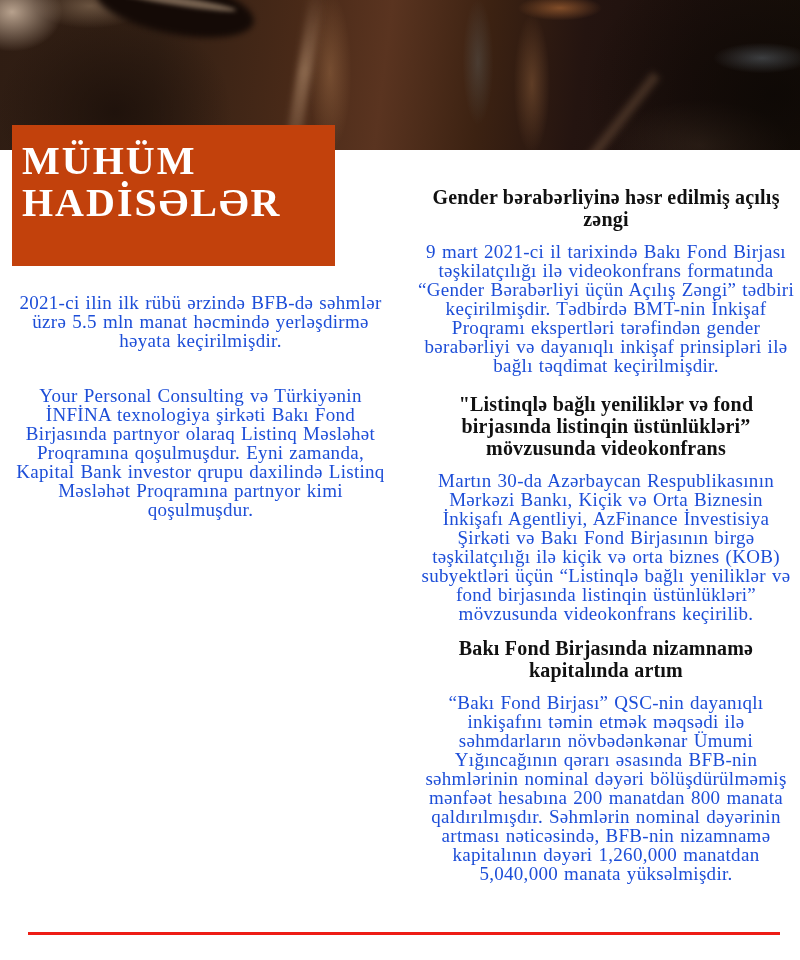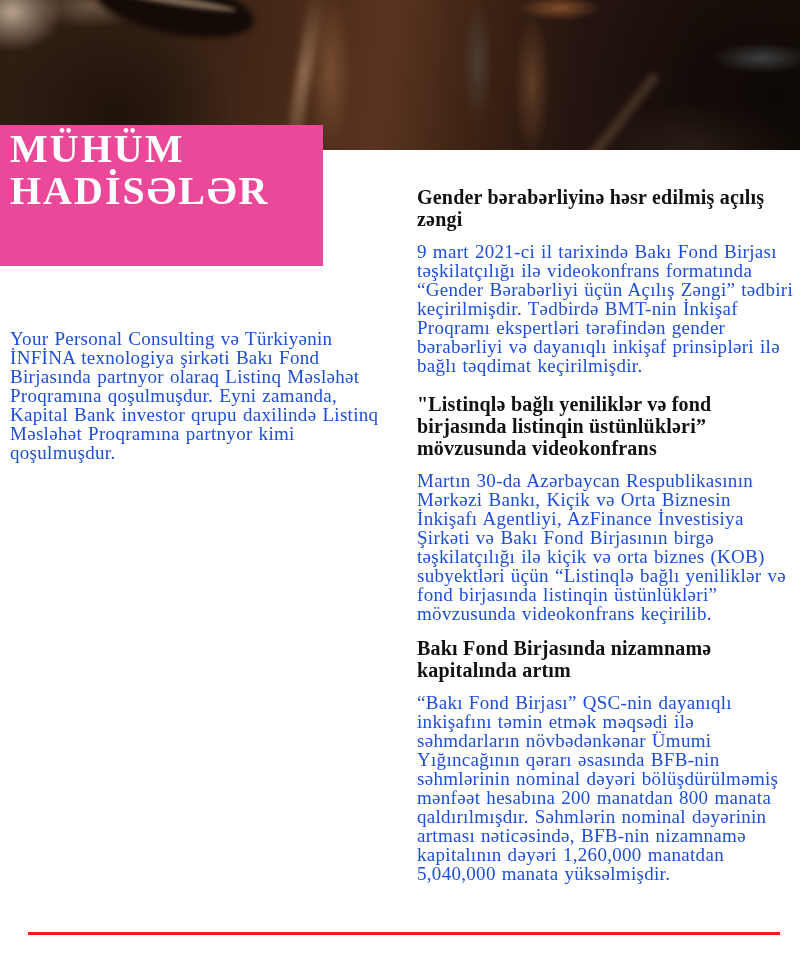--- a/index.html
+++ b/index.html
@@ -30,34 +30,34 @@
   .hero .horn-edge{left:112px;top:-4px;width:125px;height:9px;background:rgba(214,184,152,0.5);
     border-radius:50%;transform:rotate(9deg);filter:blur(2px);}
   .hero .streak-a{left:296px;top:-12px;width:14px;height:185px;
     background:linear-gradient(to bottom,rgba(240,200,160,0),rgba(240,200,160,0.38) 45%,rgba(240,200,160,0.04));
     transform:rotate(9deg);filter:blur(3px);}
   .hero .streak-b{left:608px;top:60px;width:10px;height:140px;background:rgba(160,120,85,0.30);
     transform:rotate(38deg);filter:blur(3px);}
 
   
   .title-box{
-    position:absolute;left:0;top:125px;width:323px;height:141px;
-    background:#ec4899;box-sizing:border-box;padding:3px 8px 0 10px;
+    position:absolute;left:12px;top:125px;width:323px;height:141px;
+    background:#c2410c;box-sizing:border-box;padding:15px 8px 0 10px;
   }
   .title-box h1{
     margin:0;color:#ffffff;font-weight:bold;
     font-size:40px;line-height:42px;letter-spacing:2px;
   }
 
   
   .col{position:absolute;box-sizing:border-box;}
   .col-left{left:10px;top:293px;width:381px;}
   .col-right{left:417px;top:186px;width:378px;}
 
-  .col section{margin:0 0 18px 0;}
+  .col section{margin:0 0 18px 0;text-align:center;}
   .col-left section:nth-of-type(1){margin-bottom:36px;}
   .col-left section:nth-of-type(2){margin-bottom:28px;}
   .col-right section:nth-of-type(1){margin-bottom:18px;}
   .col-right section:nth-of-type(2){margin-bottom:14px;}
   .col section:last-of-type{margin-bottom:0;}
 
   .col h2{
     margin:0 0 12px 0;font-size:20px;line-height:22px;font-weight:bold;
     letter-spacing:0.2px;color:#111111;
   }
@@ -80,20 +80,21 @@
     <i class="streak-a"></i>
     <i class="streak-b"></i>
   </div>
 
   <div class="title-box">
     <h1>MÜHÜM HADİSƏLƏR</h1>
   </div>
 
   <div class="col col-left">
     <section>
+      <p>2021-ci ilin ilk rübü ərzində BFB-də səhmlər üzrə 5.5 mln manat həcmində yerləşdirmə həyata keçirilmişdir.</p>
     </section>
     <section>
       <p>Your Personal Consulting və Türkiyənin İNFİNA texnologiya şirkəti Bakı Fond Birjasında partnyor olaraq Listinq Məsləhət Proqramına qoşulmuşdur. Eyni zamanda, Kapital Bank investor qrupu daxilində Listinq Məsləhət Proqramına partnyor kimi qoşulmuşdur.</p>
     </section>
     <section>
     </section>
   </div>
 
   <div class="col col-right">
     <section>

